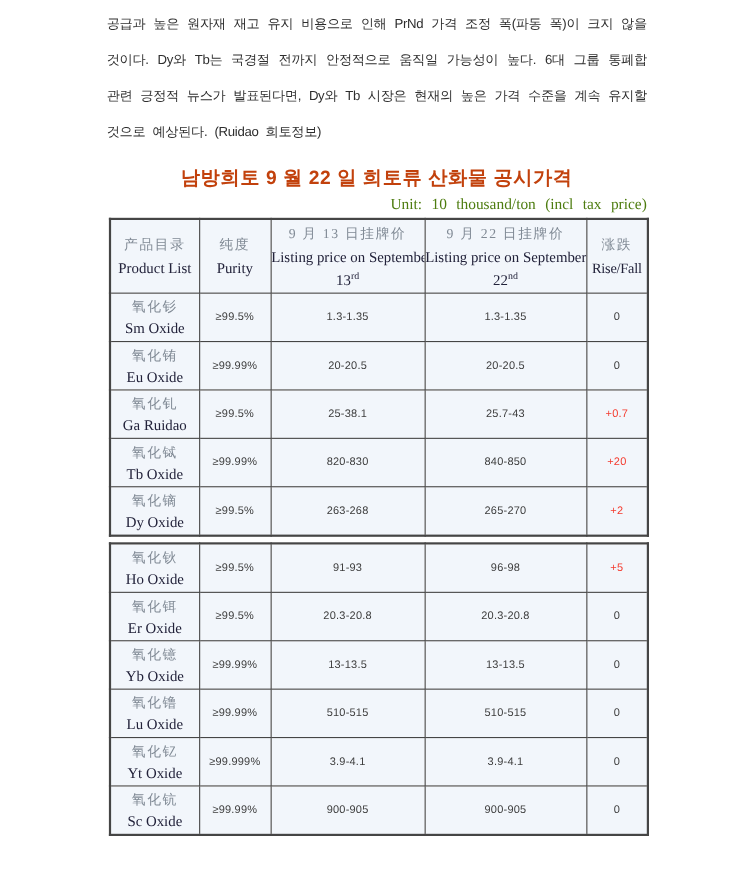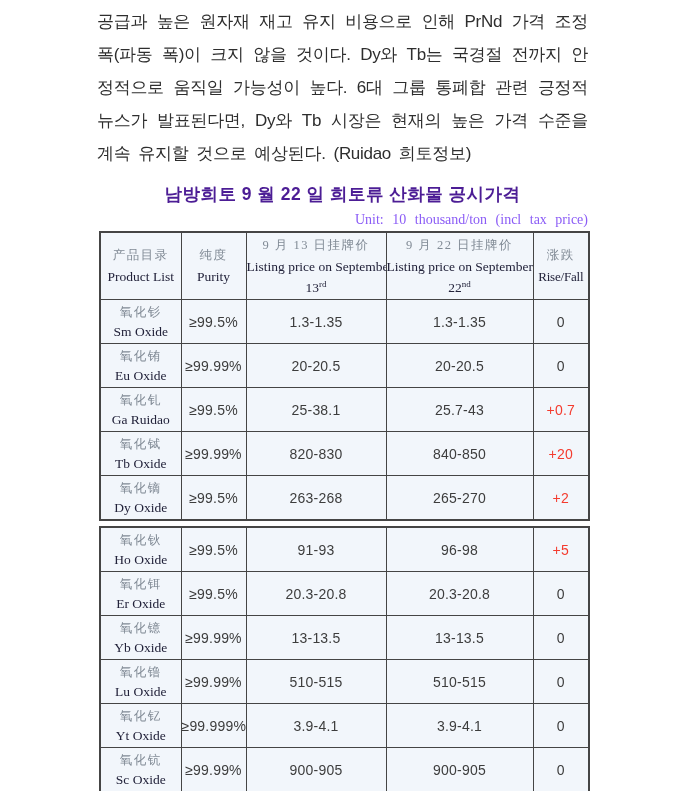--- a/index.html
+++ b/index.html
@@ -4,33 +4,33 @@
 <style>
   html, body { margin:0; padding:0; }
   body {
     width:683px; height:791px; background:#ffffff; overflow:hidden;
     font-family:"Liberation Sans","DejaVu Sans",sans-serif;
     -webkit-font-smoothing:antialiased;
   }
   .doc { padding:5px 95px 0 97px; }
 
   .para {
-    margin:0; font-size:17px; line-height:33px; color:#2e2e2e;
+    margin:0; font-size:12px; line-height:33px; color:#2e2e2e;
     text-align:justify; word-spacing:3.5px; letter-spacing:-0.3px;
   }
 
   .title {
     margin:12px 0 0 0; text-align:center;
-    font-size:17.5px; font-weight:700; color:#4c1d95; letter-spacing:0.5px;
+    font-size:17.5px; font-weight:700; color:#c2410c; letter-spacing:0.5px;
   }
 
   .unit {
     margin:6px 0 3px 0; text-align:right;
     font-family:"Liberation Serif","DejaVu Serif",serif;
-    font-size:14px; color:#8b5cf6; word-spacing:5px;
+    font-size:14px; color:#4d7c0f; word-spacing:5px;
   }
 
   .price-table {
     border-collapse:collapse; table-layout:fixed; width:489px; margin-left:2px;
     border:2px solid var(--border-color,#454545);
   }
   .section-a { margin-bottom:5px; }
   col.c1{width:81px} col.c2{width:65px} col.c3{width:140px} col.c4{width:147px} col.c5{width:56px}
 
   .price-table th, .price-table td {
@@ -48,21 +48,21 @@
   }
   .en {
     font-family:"Liberation Serif","DejaVu Serif",serif;
     font-size:13.5px; color:var(--english-text,#22223a); line-height:20px; white-space:nowrap;
   }
   th .zh, th .en { line-height:21px; }
   th .en.tight { font-size:13px; letter-spacing:-0.2px; }
   .date sup { font-size:9px; vertical-align:super; line-height:0; }
 
   .num {
-    font-size:14px; color:var(--number-text,#3d3d3d); letter-spacing:0.2px;
+    font-size:10px; color:var(--number-text,#3d3d3d); letter-spacing:0.2px;
   }
   .change.red { color:var(--rise-red,#f43b2e); }
 </style>
 </head>
 <body>
 
 <div class="doc">
 
   <p class="para">공급과 높은 원자재 재고 유지 비용으로 인해 PrNd 가격 조정 폭(파동 폭)이 크지 않을 것이다. Dy와 Tb는 국경절 전까지 안정적으로 움직일 가능성이 높다. 6대 그룹 통폐합 관련 긍정적 뉴스가 발표된다면, Dy와 Tb 시장은 현재의 높은 가격 수준을 계속 유지할 것으로 예상된다. (Ruidao 희토정보)</p>
 

